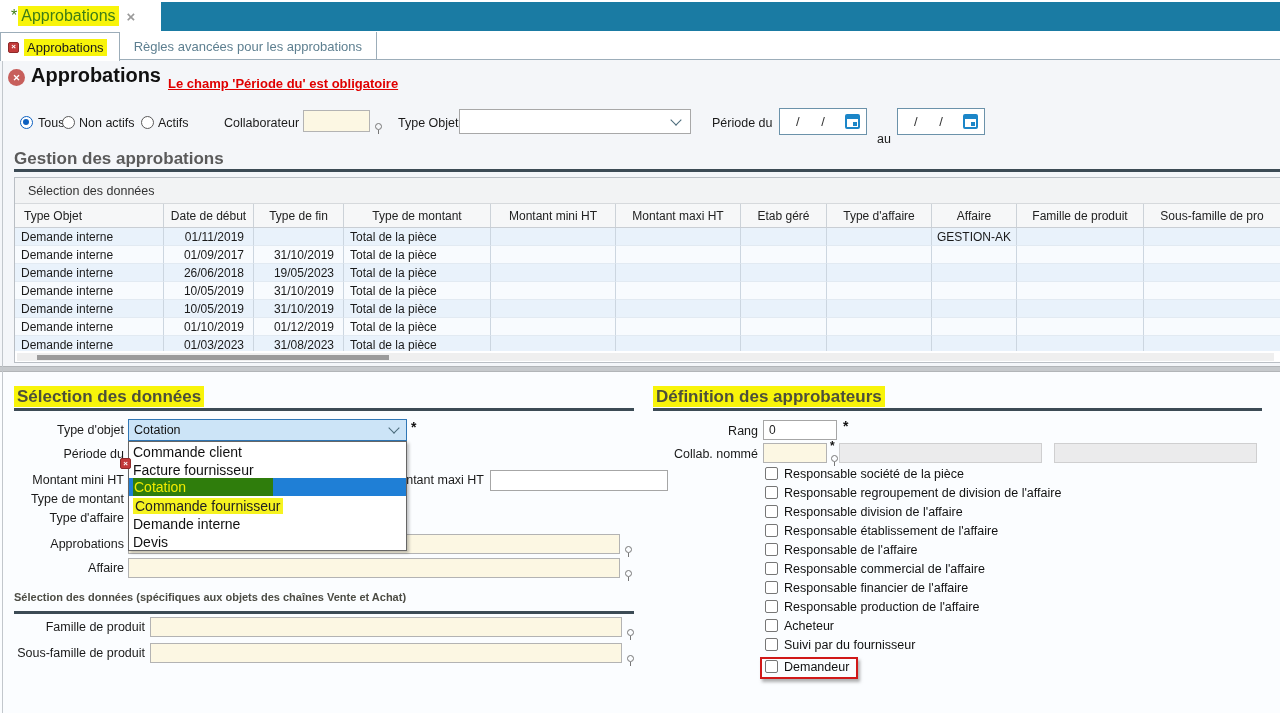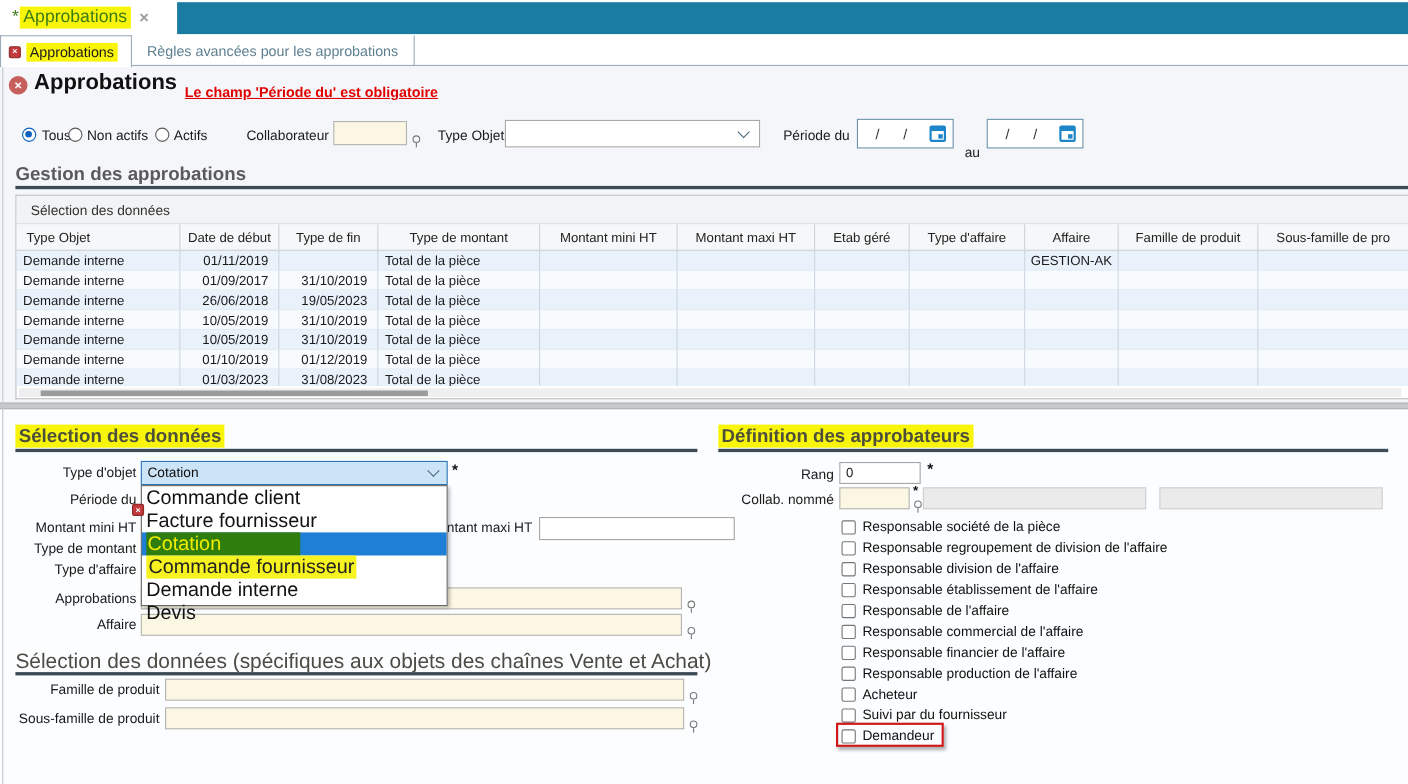--- a/index.html
+++ b/index.html
@@ -63,40 +63,40 @@
   .tr.odd { background:#e9f2fb; }
   .tr.even { background:#f8fbfe; }
   .td { font-size:12px; color:#1a1a1a; display:flex; align-items:center; border-right:1px solid #ccd6e0; border-bottom:1px solid #e2eaf2; overflow:hidden; white-space:nowrap; padding-left:6px; }
   .td.c1, .td.c2 { justify-content:flex-end; padding-right:9px; padding-left:0; }
   .td.c8 { justify-content:center; padding-left:0; }
   .hscroll-track { position:absolute; left:2px; right:6px; top:175px; height:8px; background:#efefef; }
   .hscroll-thumb { position:absolute; left:20px; top:2px; width:352px; height:5px; background:#9b9b9b; }
 
   
   .flabel { position:absolute; font-size:12.5px; color:#1a1a1a; text-align:right; white-space:nowrap; }
-  .sec2-title { position:absolute; font-size:19px; font-weight:normal; color:#4c4c44; }
+  .sec2-title { position:absolute; font-size:11px; font-weight:bold; color:#4c4c44; }
   .req { position:absolute; font-size:14px; font-weight:bold; color:#111; }
 
   .combo-cotation { position:absolute; left:128px; top:419px; width:279px; height:22px; background:#cce4f7; border:1px solid #2f76b5; display:flex; align-items:center; font-size:12.5px; color:#111; padding-left:5px; z-index:5; }
   .combo-cotation .chev { position:absolute; right:8px; top:8px; }
 
   .dd-list { position:absolute; left:128px; top:441px; width:279px; height:110px; background:#fff; border:1px solid #666; z-index:20; display:flex; flex-direction:column; box-shadow:2px 2px 3px rgba(0,0,0,.25); }
-  .dd-item { flex:1; display:flex; align-items:flex-end; font-size:18px; color:#111; padding-left:4px; white-space:nowrap; }
+  .dd-item { flex:1; display:flex; align-items:flex-end; font-size:14px; color:#111; padding-left:4px; white-space:nowrap; }
   .dd-item.dd-selected { background:#1f7fd6; }
   .dd-item.dd-selected .dd-text { background:#2f7d0c; color:#f2ec00; width:140px; padding:0 0 0 1px; height:100%; display:flex; align-items:center; }
   .dd-text.hl-yellow2 { background:#f6f320; color:#222; padding:0 2px; }
 
   .small-err-badge { position:absolute; left:120px; top:458px; width:11px; height:11px; background:#c23a3a; border:1px solid #8e2a2a; border-radius:2px; color:#fff; font-size:8px; font-weight:bold; display:flex; align-items:center; justify-content:center; z-index:30; line-height:1; }
 
   .input-white { background:#fff; border:1px solid #a6a6a6; }
   .input-gray { background:#ebebec; border:1px solid #cfcfd0; }
 
   
   .cb-list { position:absolute; left:765px; top:467px; display:flex; flex-direction:column; }
-  .cb-row { height:19px; display:flex; align-items:flex-end; }
+  .cb-row { height:19px; display:flex; align-items:flex-start; }
   .cb { width:13px; height:13px; border:1px solid #767676; border-radius:2px; background:#fff; margin-right:6px; flex:none; }
   .cb-label { font-size:12.5px; color:#111; white-space:nowrap; }
   .cb-row.cb-annotated { border:2px solid #d01818; box-shadow:2px 3px 3px rgba(110,110,110,.55); padding:1px 7px 1px 3px; margin-left:-5px; height:22px; width:max-content; background:transparent; }
 </style>
 </head>
 <body>
 
 <div class="screen">
 
   <div class="doc-tabbar">

